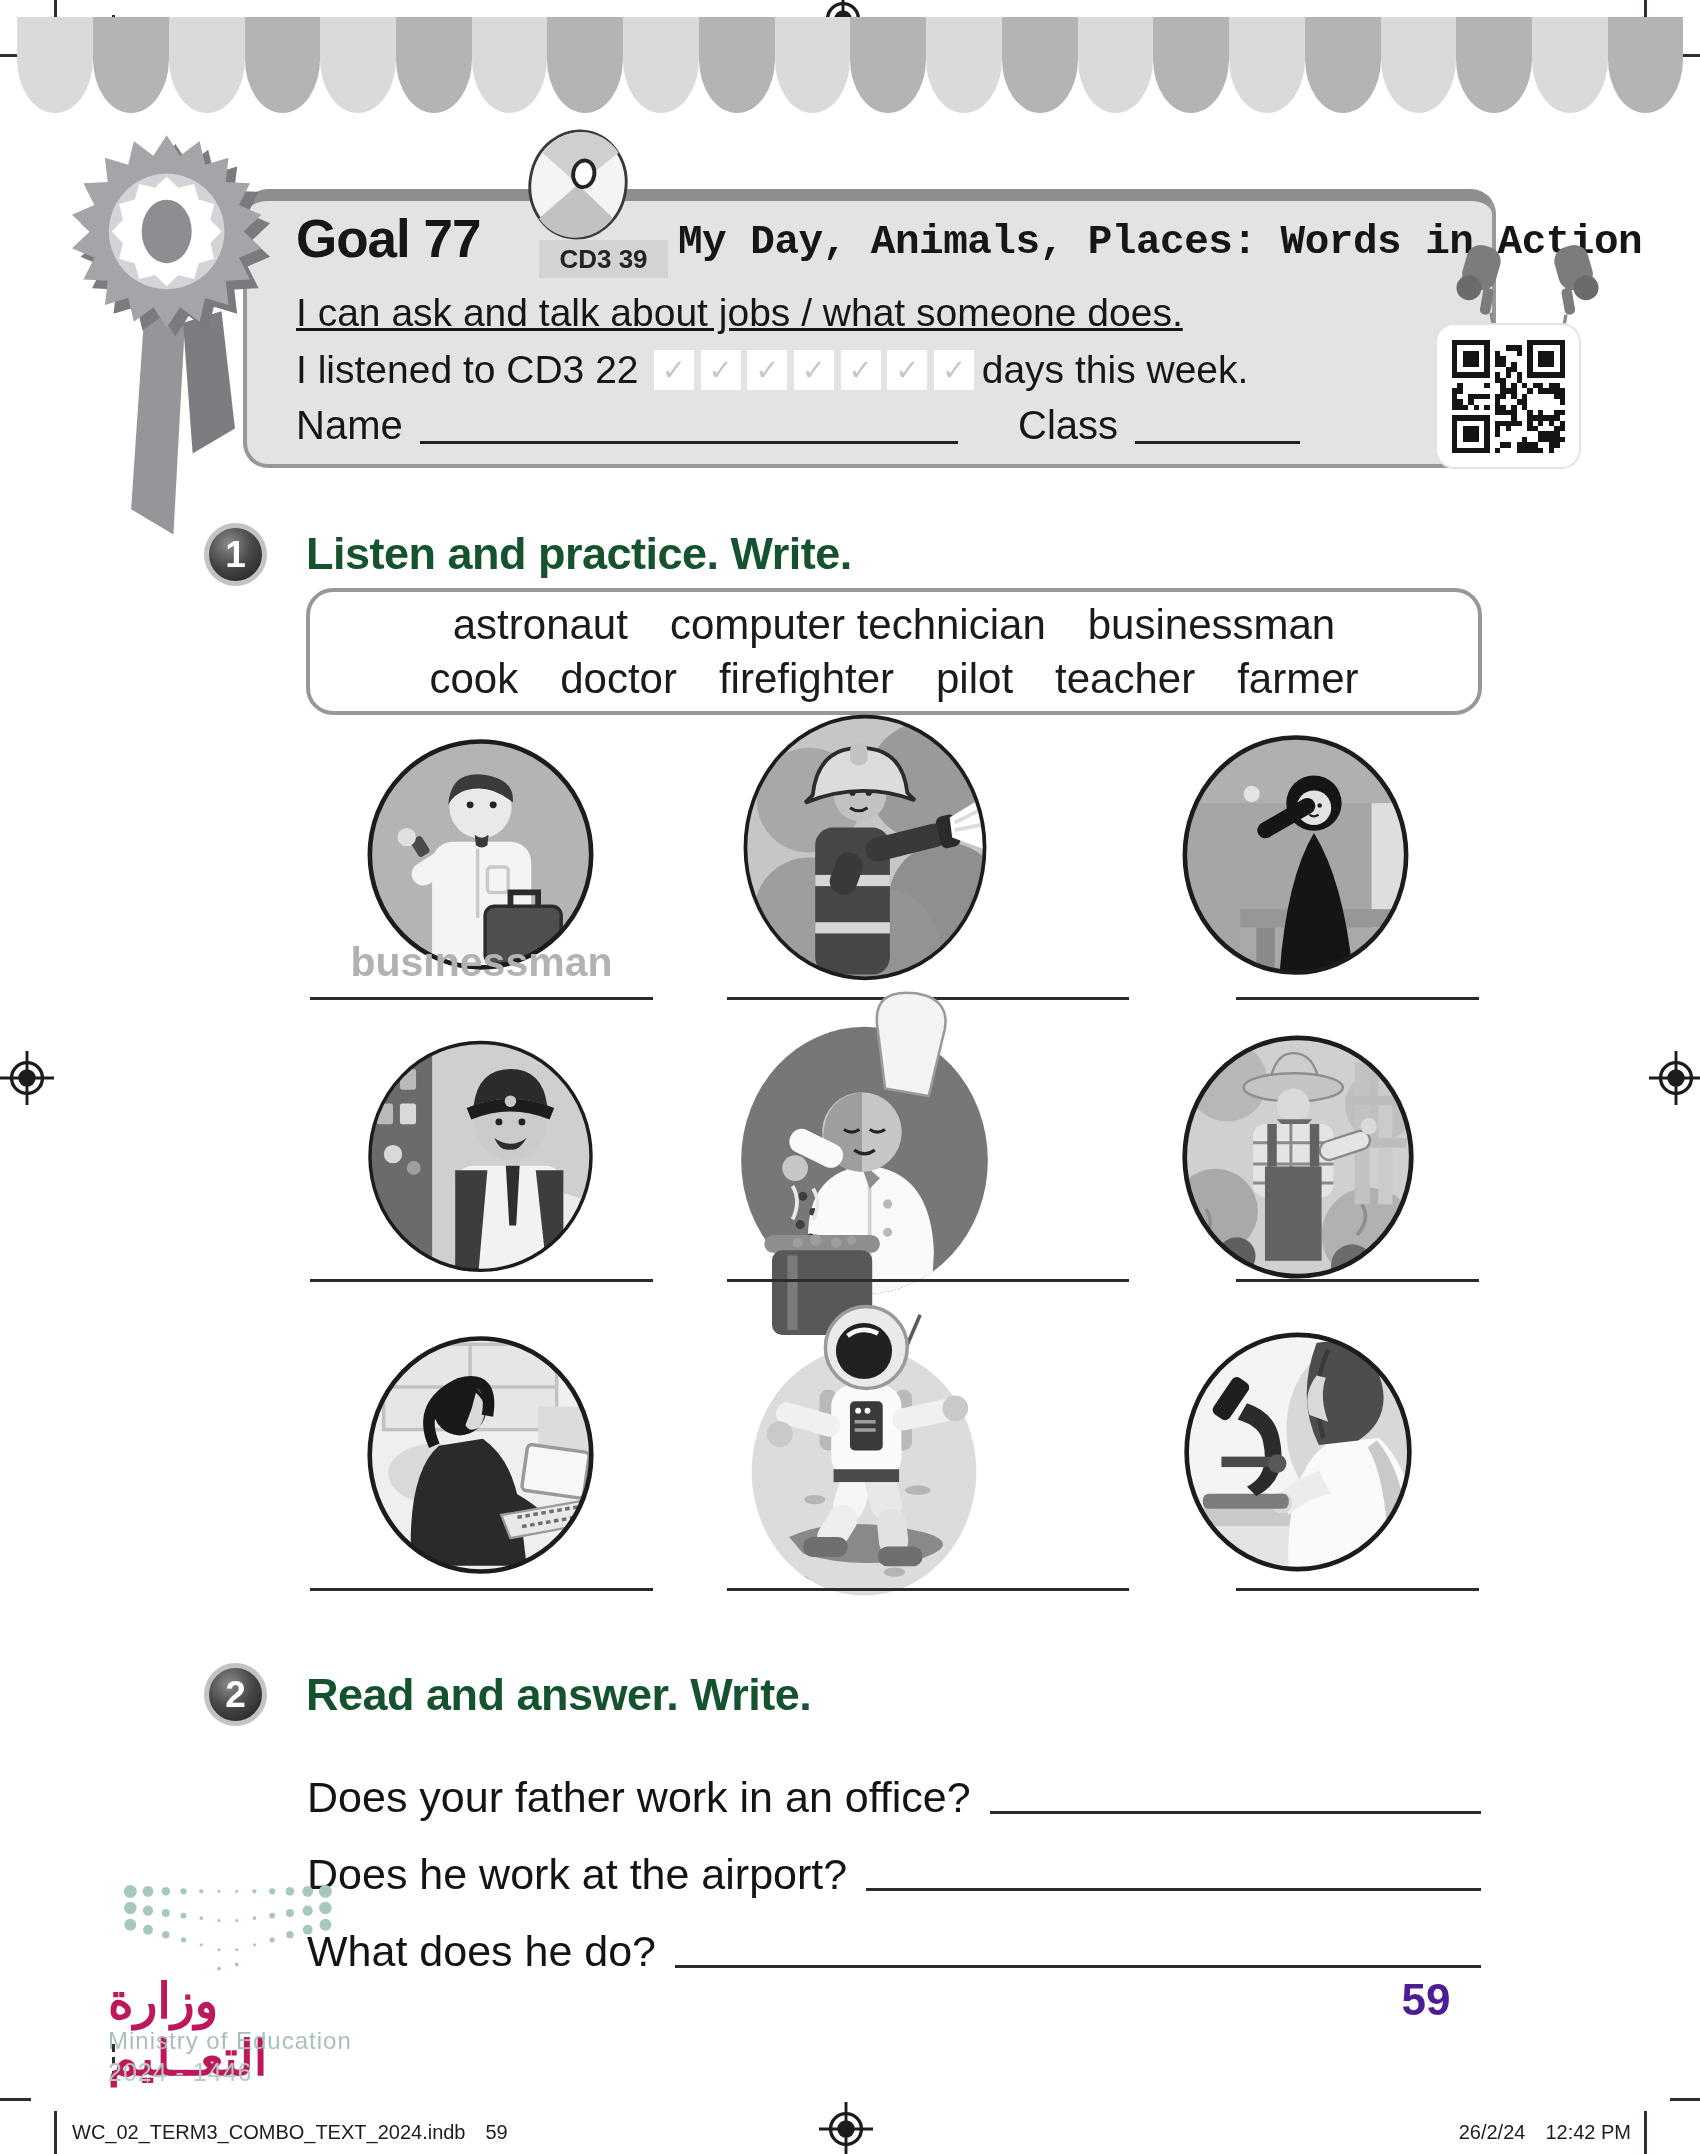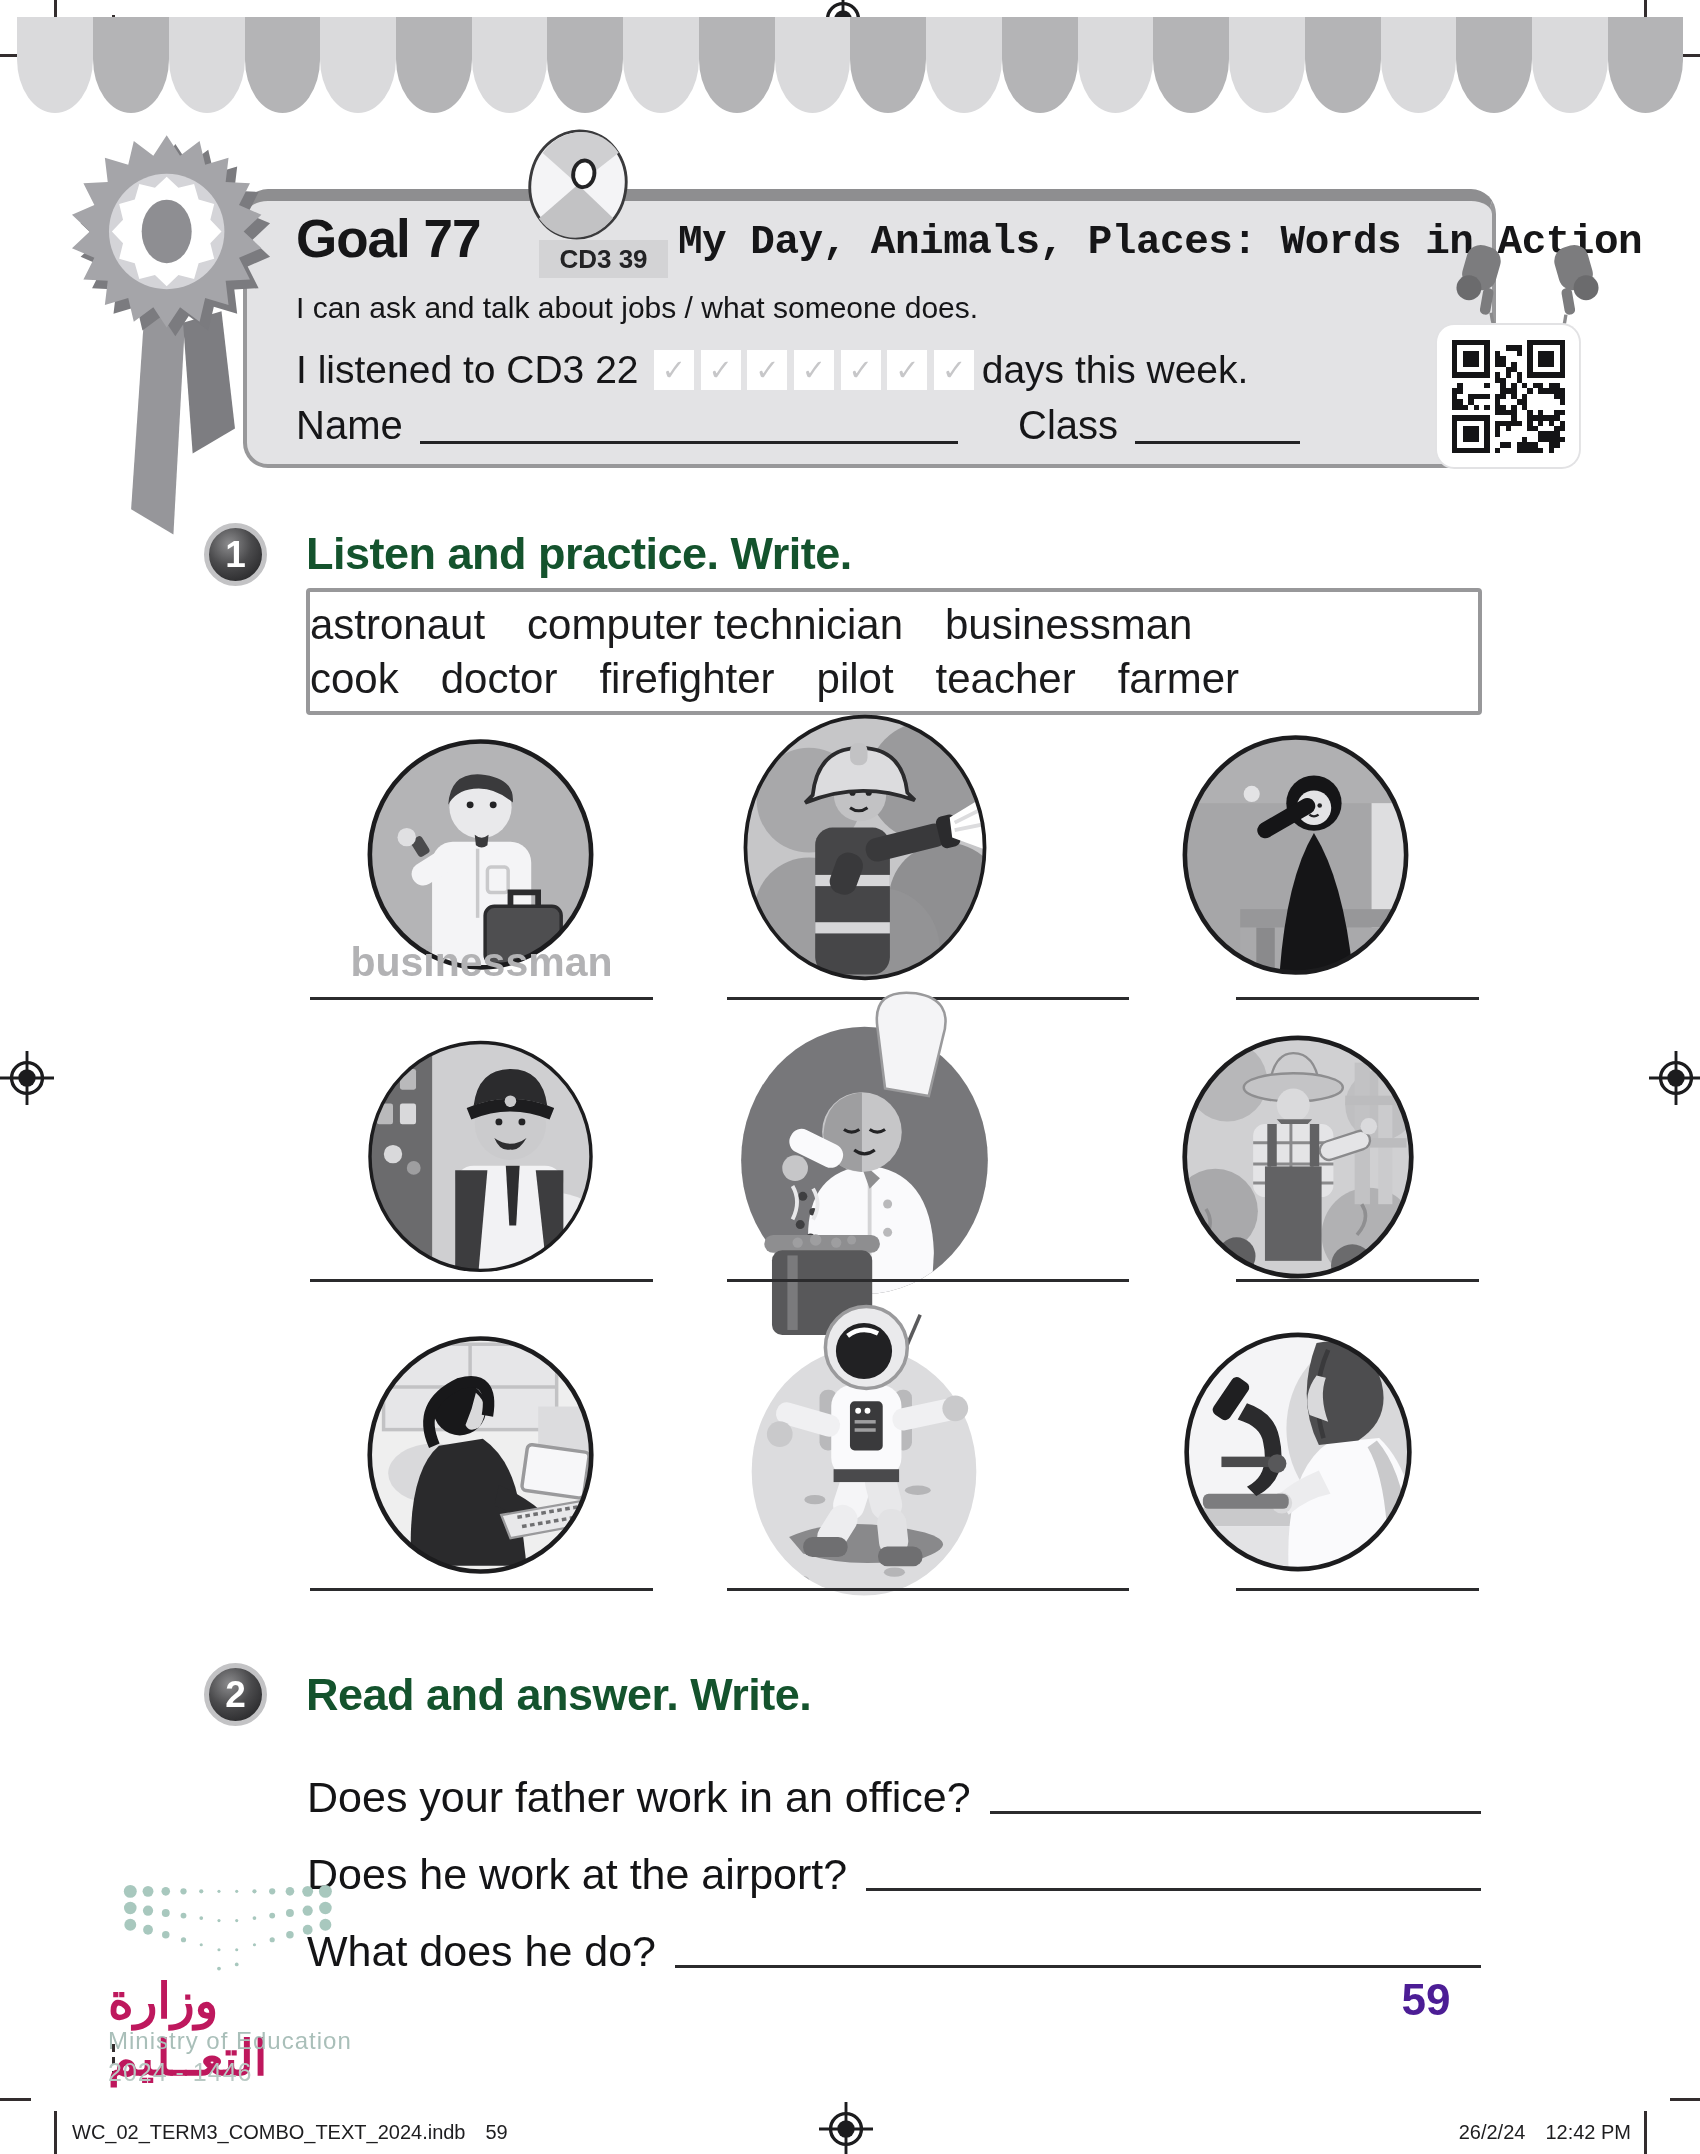--- a/index.html
+++ b/index.html
@@ -15,34 +15,34 @@
   .scallop{border-bottom-left-radius:38px 54px;border-bottom-right-radius:38px 54px;}
   .sc-light{background:#dadadc;}
   .sc-dark{background:#b4b4b6;}
   
   .goal-box{position:absolute;left:243px;top:189px;width:1253px;height:279px;background:#e3e3e5;
             border:4.8px solid #98989a;border-top:12.5px solid #8e8e90;border-radius:25px;box-sizing:border-box;}
   .goal-title{position:absolute;left:296px;top:208px;font-size:53px;font-weight:bold;letter-spacing:-1px;}
   .cd-tag{position:absolute;left:539px;top:240px;width:129px;height:38px;background:#d3d3d5;
           display:flex;align-items:center;justify-content:center;font-size:26px;font-weight:bold;color:#232325;}
   .goal-topic{position:absolute;left:678px;top:219px;font-size:41px;font-weight:bold;letter-spacing:-0.5px;font-family:Liberation Mono, monospace;}
-  .goal-cando{position:absolute;left:296px;top:291px;font-size:30px;}
+  .goal-cando{position:absolute;left:296px;top:291px;font-size:39px;text-decoration:underline;}
   .listen-row{position:absolute;left:296px;top:348px;display:flex;align-items:center;font-size:39px;}
   .daybox{width:40px;height:40px;background:#ffffff;margin-right:6.7px;display:flex;align-items:center;justify-content:center;}
   .daybox span{color:#c7c7c9;font-size:29px;}
   .nameclass-row{position:absolute;left:296px;top:403px;display:flex;align-items:flex-end;font-size:40px;}
   .wline{border-bottom:3.8px solid #232325;margin:0 0 3.8px 17.3px;}
   
   .num-badge{position:absolute;width:63px;height:63px;border-radius:50%;border:5.8px solid #c3c3c5;
              background:radial-gradient(circle at 38% 30%, #8c8c8e 0%, #4a4a4c 45%, #1b1b1d 100%);
              color:#fff;display:flex;align-items:center;justify-content:center;font-size:37px;font-weight:bold;box-sizing:border-box;}
   .sec-title{position:absolute;font-size:45px;font-weight:bold;color:#14532d;letter-spacing:-0.5px;}
   .word-box{position:absolute;left:306px;top:588px;width:1176px;height:127px;background:#fff;
-            border:4.8px solid #98989a;border-radius:4px;box-sizing:border-box;
-            display:flex;flex-direction:column;align-items:flex-start;justify-content:center;font-size:42px;color:#1b1b1d;line-height:1.28;}
+            border:4.8px solid #98989a;border-radius:27px;box-sizing:border-box;
+            display:flex;flex-direction:column;align-items:center;justify-content:center;font-size:42px;color:#1b1b1d;line-height:1.28;}
   
   .cell-img{position:absolute;}
   .cell-img svg{display:block;overflow:visible;}
   .ans-line{position:absolute;border-top:3.8px solid #2b2b2d;}
   .filled-answer{position:absolute;font-size:41px;font-weight:bold;color:#b2b2b4;text-align:center;}
   
   .q-row{position:absolute;display:flex;align-items:flex-end;font-size:43px;color:#141416;}
   .q-line{flex:1;border-bottom:3.8px solid #2b2b2d;margin:0 0 7.7px 19px;}
   
   .min-arabic{position:absolute;left:108px;top:1973px;width:240px;font-size:49px;font-weight:bold;color:#be185d;}

